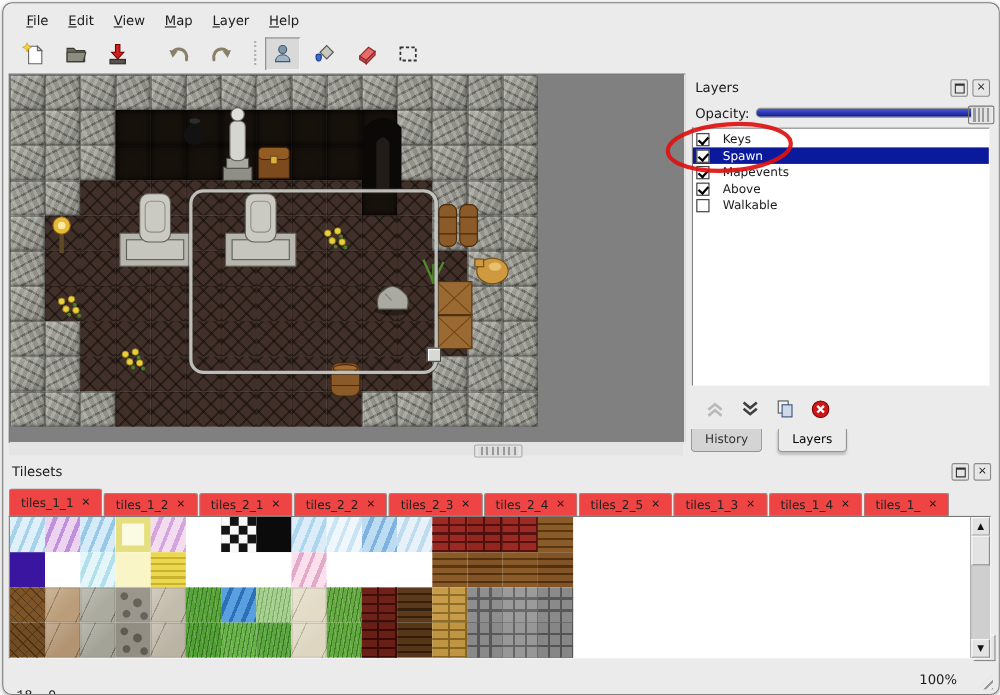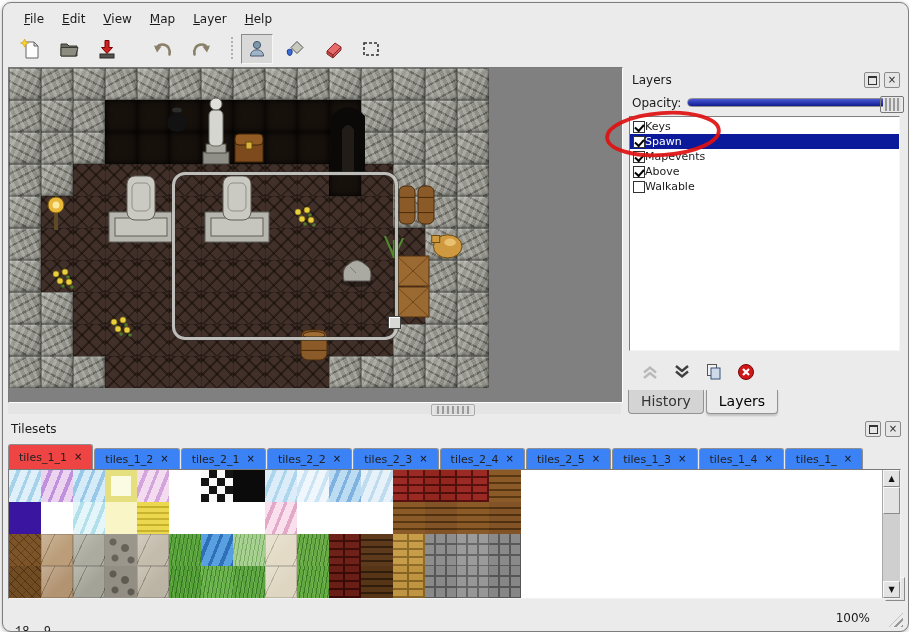--- a/index.html
+++ b/index.html
@@ -73,38 +73,38 @@
   .opacity-row{position:absolute;left:4px;right:4px;top:27px;height:17px;display:flex;align-items:center;gap:6px;}
   .opacity-label{padding-left:3px;}
   .slider{flex:1;height:13px;position:relative;}
   .slider-track{position:absolute;left:0;right:0;top:2px;bottom:2px;background:#c2c2c2;border:1px solid #8f8f8f;border-radius:5px;}
   .slider-fill{position:absolute;left:1px;top:3px;bottom:3px;background:linear-gradient(#4a58d8,var(--slider-fill,#101c90));border-radius:5px 0 0 5px;}
   .slider-handle{position:absolute;top:0;width:18px;height:13px;transform:translateX(-9px);
     background:#dcdcdc;background-image:repeating-linear-gradient(90deg,#9a9a9a 0 2px,#e2e2e2 2px 4px);
     background-clip:content-box;padding:1px 2px;border:1px solid #777;border-radius:2px;}
   .layer-list{position:absolute;left:4px;right:4px;top:49px;height:231px;background:#fff;
     border:1px solid;border-color:#7f7f7f #f6f6f6 #f6f6f6 #7f7f7f;padding-top:2px;overflow:hidden;}
-  .layer-row{height:15px;display:flex;align-items:center;gap:0;padding-left:3px;font-size:11px;}
+  .layer-row{height:15px;display:flex;align-items:center;gap:12px;padding-left:3px;font-size:11px;}
   .layer-row.selected{background:var(--accent,#0a1a9a);color:#fff;}
   .cb{width:12px;height:12px;background:#fff;border:1px solid #333;position:relative;flex:none;box-sizing:border-box;}
   .cb.checked::after{content:"";position:absolute;left:1px;top:2px;width:7px;height:4px;
     border-left:2px solid #000;border-bottom:2px solid #000;transform:rotate(-48deg);}
   .layer-actions{position:absolute;left:4px;right:4px;top:292px;height:26px;display:flex;align-items:center;gap:10px;padding-left:10px;}
   .act-btn{width:22px;height:22px;background:transparent;border:none;padding:0;display:flex;align-items:center;justify-content:center;}
   .panel-tabs{position:absolute;left:3px;bottom:0;height:24px;display:flex;align-items:flex-start;}
-  .ptab{padding:3px 12px 4px;font-size:14px;background:#d4d4d4;border:1px solid #929292;border-top:none;
-    border-radius:0 0 4px 4px;margin-right:2px;color:#333;}
+  .ptab{padding:3px 12px 4px;font-size:11px;background:#d4d4d4;border:1px solid #929292;border-top:none;
+    border-radius:0 0 4px 4px;margin-right:14px;color:#333;}
   .ptab.active{background:#ebebeb;color:#000;box-shadow:0 2px 2px rgba(0,0,0,.18);position:relative;z-index:2;}
 
   
   .tilesets-panel{position:absolute;left:1px;top:414px;width:901px;height:186px;}
   .tilesets-panel .panel-titlebar{top:3px;height:18px;}
   .ttabbar{position:absolute;left:4px;right:4px;top:25px;height:27px;display:flex;align-items:flex-end;overflow:hidden;padding-right:22px;}
   .ttab{display:flex;align-items:center;gap:7px;padding:3px 10px;font-size:11px;height:21px;box-sizing:border-box;
-    background:#3b82f6;border:1px solid #8f8f8f;border-bottom:none;border-radius:3px 3px 0 0;margin-right:1px;color:#222;flex:none;}
+    background:#ef4444;border:1px solid #8f8f8f;border-bottom:none;border-radius:3px 3px 0 0;margin-right:1px;color:#222;flex:none;}
   .ttab.active{background:#ef4444;height:25px;}
   .ttab-close{font-size:10px;color:#111;line-height:1;}
   .tab-scroll-btn{position:absolute;right:0;bottom:2px;width:18px;height:22px;background:#e4e4e4;
     border:1px solid;border-color:#f8f8f8 #8a8a8a #8a8a8a #f8f8f8;display:flex;align-items:center;justify-content:center;
     font-size:9px;color:#111;}
   .tiles-area{position:absolute;left:4px;right:4px;top:52px;bottom:4px;background:#fff;
     border:1px solid;border-color:#7a7a7a #f2f2f2 #f2f2f2 #7a7a7a;overflow:hidden;}
   .palette{position:absolute;left:0;top:0;display:grid;grid-template-columns:repeat(16,32px);}
   .tile{width:32px;height:32px;}
   .s-solid{background:var(--a);}

